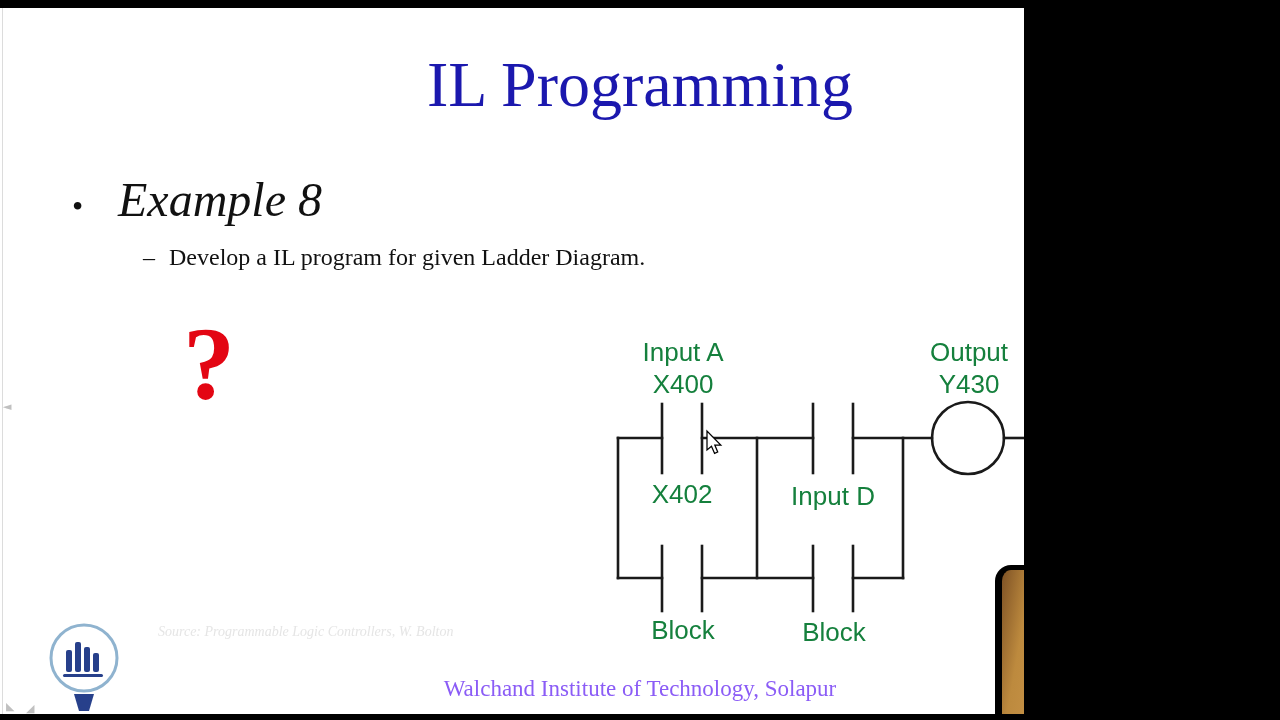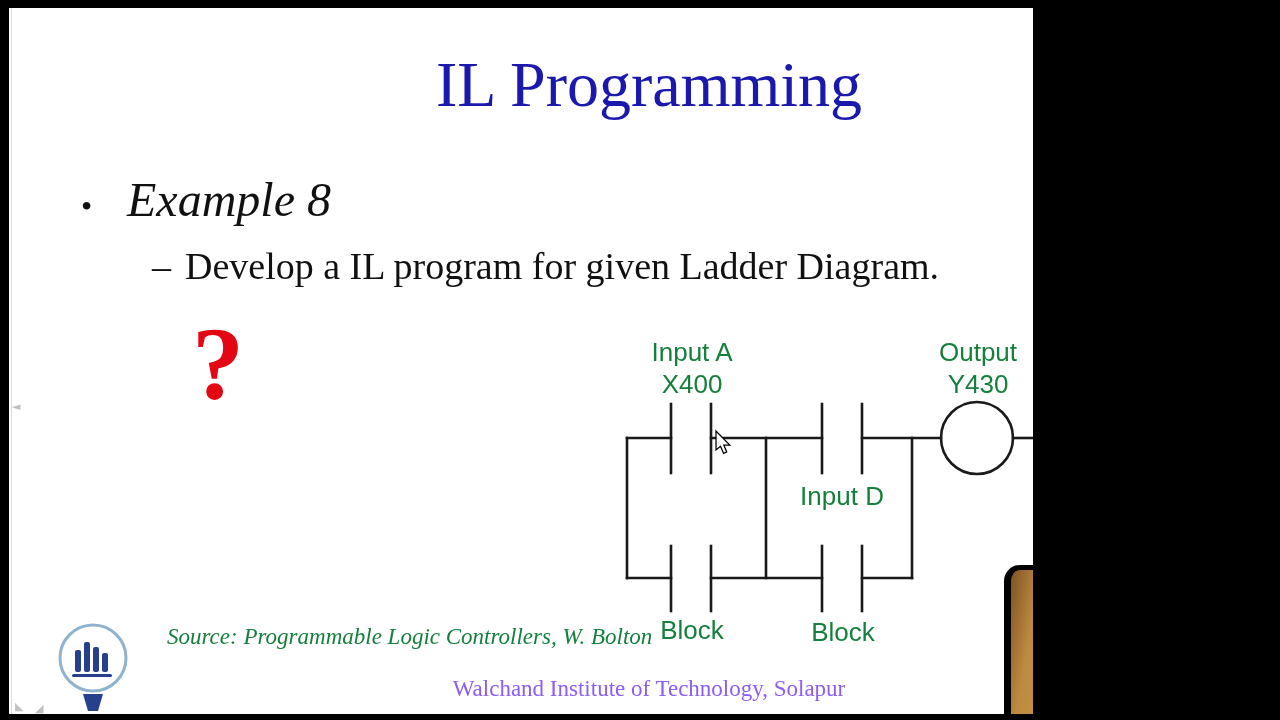--- a/index.html
+++ b/index.html
@@ -1,43 +1,43 @@
 <!DOCTYPE html>
 <html><head>
 <meta charset="utf-8">
 <style>
   html,body{margin:0;padding:0;background:#000;}
   #stage{position:relative;width:1024px;height:720px;background:#000;overflow:hidden;
-         font-family:"Liberation Serif",serif;margin-left:9px;}
+         font-family:"Liberation Serif",serif;}
   .slide{position:absolute;left:0;top:8px;width:1280px;height:706px;background:#ffffff;}
   .edge-line{position:absolute;left:2px;top:8px;height:706px;width:1px;background:#dcdcdc;}
   .letterbox{position:absolute;left:0;width:1280px;background:#000;z-index:9;}
   .letterbox.top{top:0;height:8px;}
   .letterbox.bottom{top:714px;height:6px;}
 
   .title{position:absolute;left:0;top:48px;width:1280px;text-align:center;
          font-size:64px;color:#1b18ae;z-index:2;}
   .bullet-marker{position:absolute;left:72px;top:188px;font-size:32px;color:#111;z-index:2;}
   .example{position:absolute;left:118px;top:172px;font-size:48px;font-style:italic;color:#111;z-index:2;}
-  .subbullet{position:absolute;left:143px;top:244px;font-size:38px;color:#111;z-index:2;white-space:nowrap;}
+  .subbullet{position:absolute;left:143px;top:244px;font-size:24px;color:#111;z-index:2;white-space:nowrap;}
   .subbullet .dash{margin-right:14px;}
   .qmark{position:absolute;left:183px;top:312px;font-size:104px;line-height:1;
          font-weight:bold;color:#e30613;z-index:2;}
 
   .sig{position:absolute;width:130px;text-align:center;z-index:2;
        font-family:"Liberation Sans",sans-serif;font-size:26px;line-height:32px;color:#15803d;}
   .sig-a{left:618px;top:336px;}
   .sig-b{left:768px;top:336px;}
   .sig-out{left:904px;top:336px;}
   .sig-c{left:617px;top:478px;}
   .sig-d{left:768px;top:480px;}
   .blk1{left:618px;top:614px;}
   .blk2{left:769px;top:616px;}
 
-  .source{position:absolute;left:158px;top:624px;font-size:23px;font-style:italic;color:#15803d;z-index:2;}
+  .source{position:absolute;left:158px;top:624px;font-size:14px;font-style:italic;color:#e5e5e5;z-index:2;}
   .footer{position:absolute;left:340px;top:676px;width:600px;text-align:center;
           font-size:23px;color:#8b5cf6;z-index:2;}
 
   #ladder-svg{position:absolute;left:0;top:0;width:1280px;height:720px;z-index:3;pointer-events:none;}
   #logo-svg{position:absolute;left:44px;top:618px;z-index:2;}
 
   .nav-artifact{position:absolute;color:#c0c0c0;font-size:11px;z-index:2;
                 font-family:"DejaVu Sans",sans-serif;}
 
   .webcam{position:absolute;left:995px;top:565px;width:285px;height:149px;z-index:6;
@@ -85,20 +85,21 @@
 
   <div class="sig sig-a">
     <div>Input A</div>
     <div>X400</div>
   </div>
   <div class="sig sig-out">
     <div>Output</div>
     <div>Y430</div>
   </div>
   <div class="sig sig-c">
+    <div>X402</div>
   </div>
   <div class="sig sig-d">
     <div>Input D</div>
   </div>
   <div class="sig blk1">Block</div>
   <div class="sig blk2">Block</div>
 
   <svg id="ladder-svg" viewBox="0 0 1280 720" xmlns="http://www.w3.org/2000/svg">
     <g stroke="#1a1a1a" stroke-width="2.6" fill="none" stroke-linecap="square">
 

